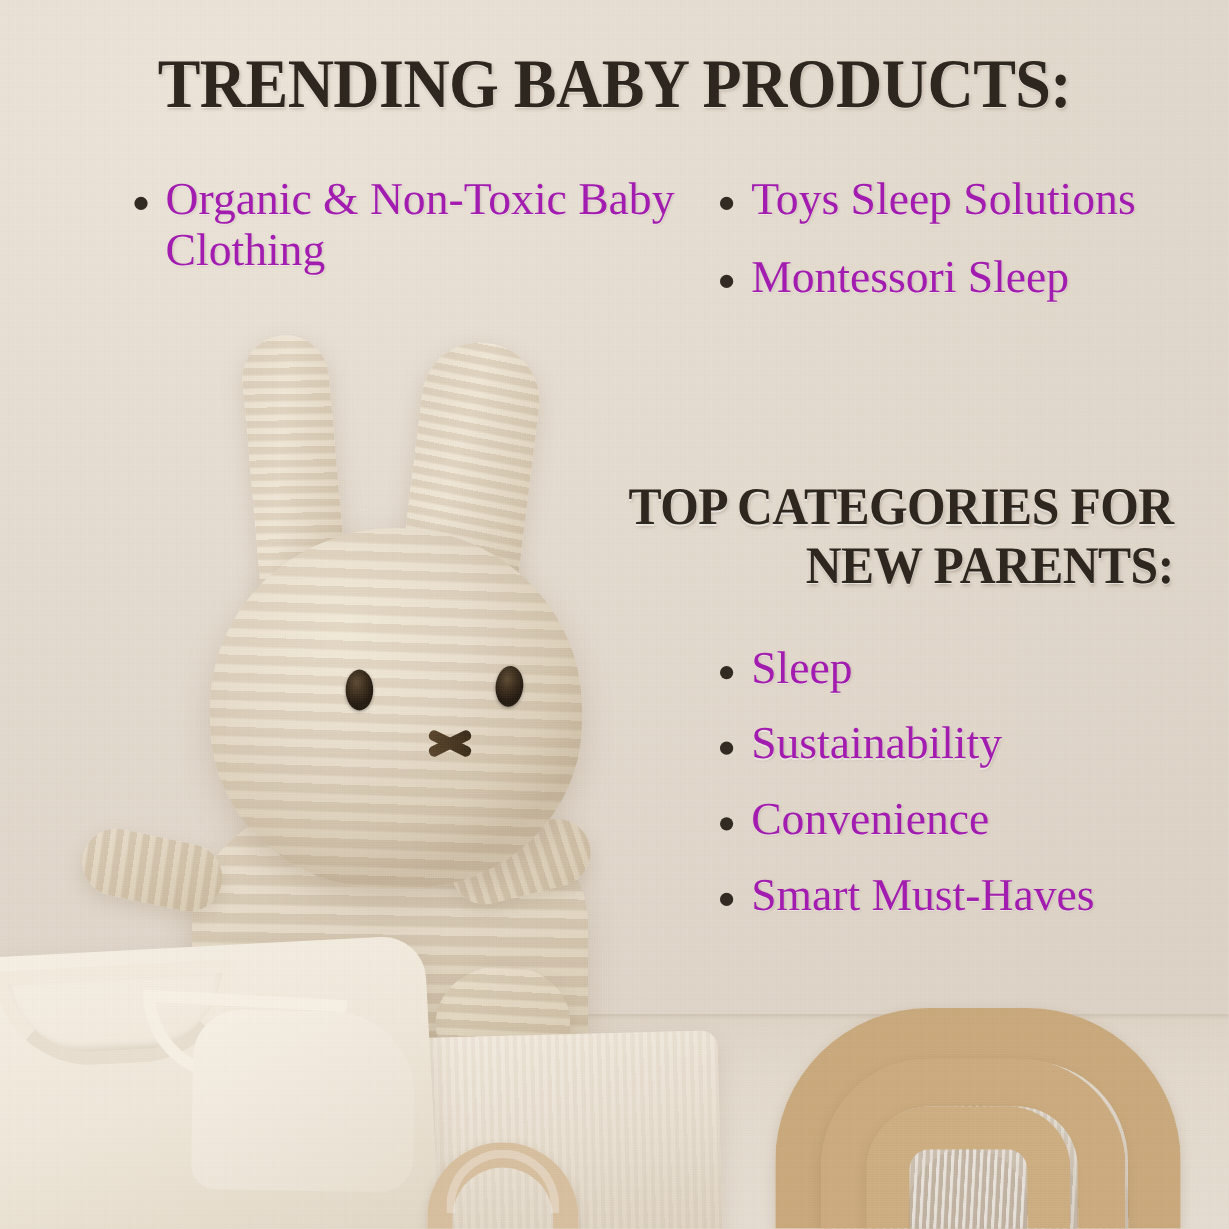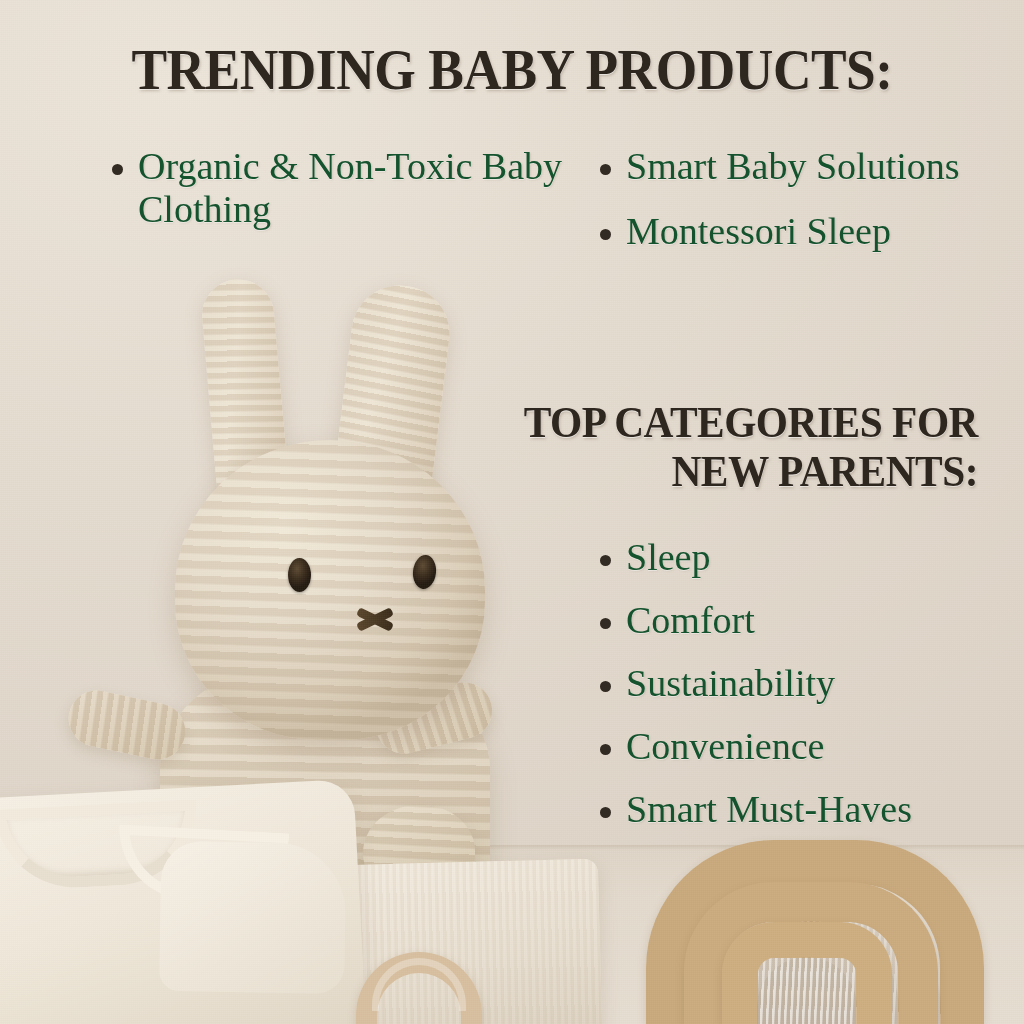--- a/index.html
+++ b/index.html
@@ -274,21 +274,21 @@
     white-space: normal;
     width: 520px;
     transform: scaleX(.94);
     transform-origin: 100% 50%;
   }
 
   ul.bullets {
     position: absolute;
     list-style: none;
     margin: 0; padding: 0;
-    color: #14532d;
+    color: #a21caf;
     text-shadow: 0 1px 0 rgba(255,255,255,.50), 1px 1px 2px rgba(130,115,95,.25);
   }
   ul.bullets li {
     position: relative;
     padding-left: 30px;
     font-size: 38px;
     line-height: 1.13;
     font-weight: 400;
   }
   ul.bullets li::before {
@@ -356,28 +356,27 @@
 
   <div class="text-layer">
 
     <div class="heading" id="title">TRENDING BABY PRODUCTS:</div>
 
     <ul class="bullets" id="trending-left">
       <li>Organic &amp; Non-Toxic Baby Clothing</li>
     </ul>
 
     <ul class="bullets" id="trending-right">
-      <li>Smart Baby Solutions</li>
+      <li>Toys Sleep Solutions</li>
       <li>Montessori Sleep</li>
     </ul>
 
     <div class="heading" id="subheading">TOP CATEGORIES FOR NEW PARENTS:</div>
 
     <ul class="bullets" id="categories">
       <li>Sleep</li>
-      <li>Comfort</li>
       <li>Sustainability</li>
       <li>Convenience</li>
       <li>Smart Must-Haves</li>
     </ul>
 
   </div>
 </div>
 
 </body></html>

